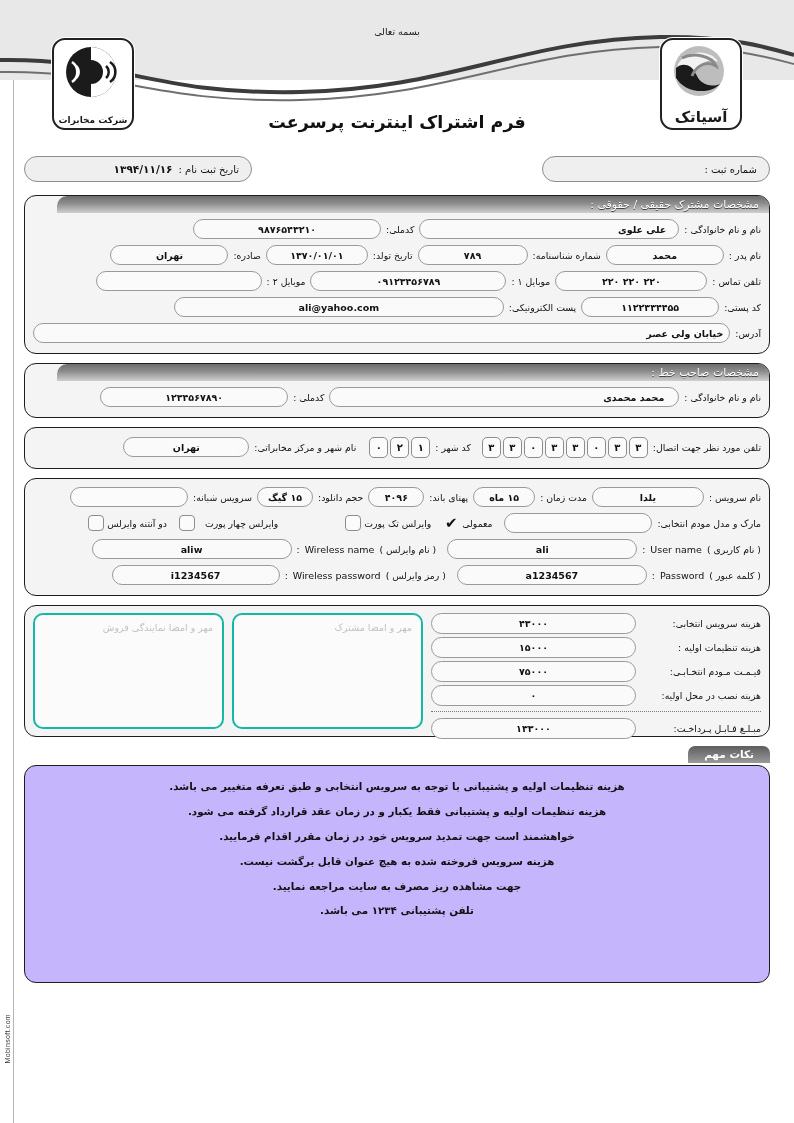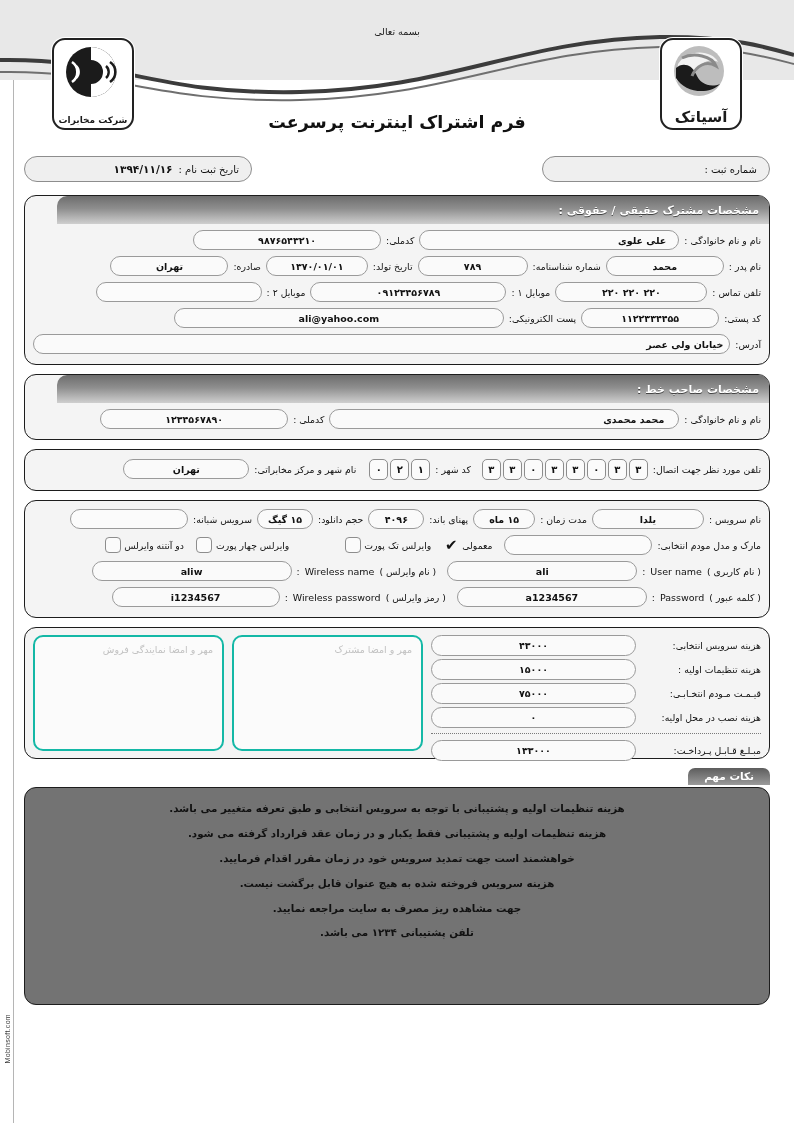--- a/index.html
+++ b/index.html
@@ -119,29 +119,29 @@
   
   .panel {
     position: relative;
     margin: 9px 24px 0 24px;
     border: 1.6px solid #1d1d1d;
     border-radius: 12px;
     background: #f4f4f4;
     padding: 0 0 8px 0;
   }
   .panel-title {
-    height: 28px;
+    height: 17px;
     background: linear-gradient(to bottom, #6d6d6d 0%, #8e8e8e 45%, #cfcfcf 100%);
     border-radius: 10px 10px 0 0;
     display: flex;
     align-items: center;
     justify-content: flex-start;
     padding: 0 10px;
     font-size: 11px;
-    font-weight: bold;
+    font-weight: normal;
     color: #ffffff;
     text-shadow: 0 1px 0 #444;
     margin-left: 32px;
   }
   .panel-body { padding: 6px 8px 0 8px; }
   .frow {
     display: flex;
     align-items: center;
     justify-content: flex-start;
     gap: 5px;
@@ -232,21 +232,21 @@
     color: #fff;
     font-size: 10.5px;
     font-weight: bold;
     padding: 2px 16px 3px 16px;
     border-radius: 7px 7px 0 0;
   }
   .notes-panel {
     margin: 0 24px 0 24px;
     border: 1.6px solid #1d1d1d;
     border-radius: 12px;
-    background: #737373;
+    background: #c4b5fd;
     padding: 14px 26px 16px 26px;
     height: 218px;
   }
   .notes-panel p {
     margin: 0 0 11px 0;
     font-size: 10.3px;
     font-weight: bold;
     color: #111;
     text-align: center;
     line-height: 1.35;
@@ -416,21 +416,21 @@
         <span class="pill blank" style="width:148px;"></span>
         <span id="modem-opts" style="display:inline-flex; align-items:center; gap:5px;">
             <span style="display: inline-flex; align-items: center; gap: 3px; margin-right: 7px;">
               <span class="lbl">معمولی</span>
               <span class="cbox" style="border: none; background: transparent; font-size: 15px;">✔</span>
             </span>
             <span style="display: inline-flex; align-items: center; gap: 3px; margin-right: 7px; padding-left: 44px;">
               <span class="lbl">وایرلس تک پورت</span>
               <span class="cbox"></span>
             </span>
-            <span style="display: inline-flex; align-items: center; gap: 4px; margin-right: 7px;">
+            <span style="display: inline-flex; align-items: center; gap: 10px; margin-right: 18px;">
               <span class="lbl">وایرلس چهار پورت</span>
               <span class="cbox"></span>
             </span>
             <span style="display: inline-flex; align-items: center; gap: 3px; margin-right: 7px;">
               <span class="lbl">دو آنتنه وایرلس</span>
               <span class="cbox"></span>
             </span>
           </span>
       </div>
 

